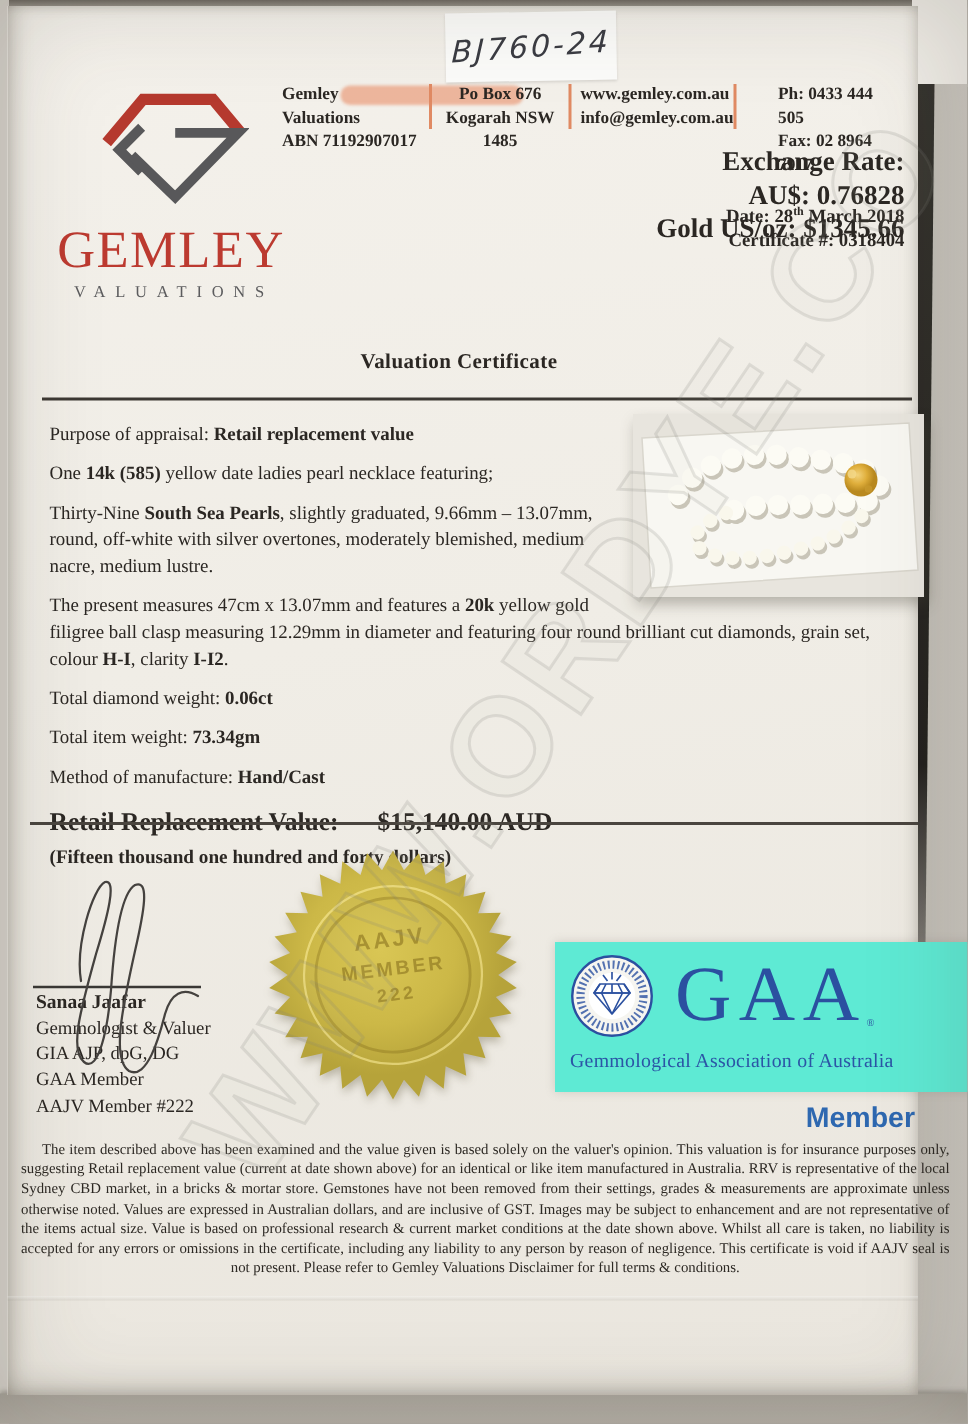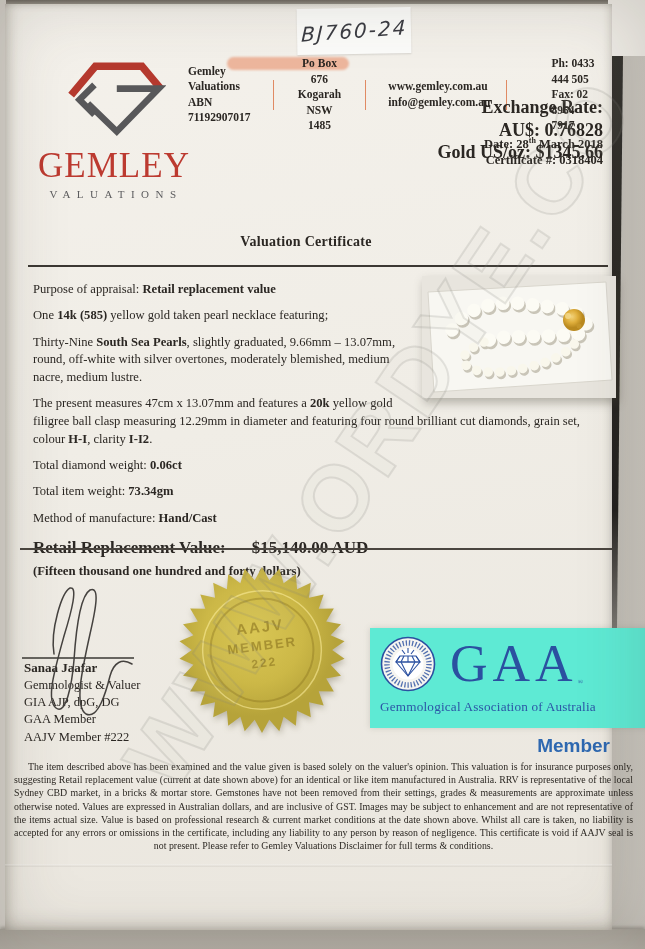--- a/index.html
+++ b/index.html
@@ -33,22 +33,22 @@
              color:rgba(190,188,184,.05);-webkit-text-stroke:2px rgba(128,126,122,.18);}
   
   .sticker{position:absolute;left:297px;top:8px;width:114px;height:46px;background:#fcfcfa;
            box-shadow:0 1px 2px rgba(0,0,0,.12);transform:rotate(-1deg);
            display:flex;align-items:center;justify-content:center;}
   .hand{font-family:"DejaVu Sans",sans-serif;font-style:italic;font-size:20px;color:#3b3c43;
         letter-spacing:2px;transform:rotate(-3deg) skewX(-6deg);}
   .orange-mark{position:absolute;left:227px;top:57px;width:122px;height:13px;border-radius:7px;
                background:rgba(232,124,80,.5);filter:blur(1px);}
   
-  .hdr{position:absolute;left:188px;top:54px;width:418px;display:flex;align-items:center;
-       font-weight:bold;font-size:11.5px;line-height:1.35;gap:16px;}
+  .hdr{position:absolute;left:188px;top:54px;width:418px;display:flex;align-items:flex-start;
+       font-weight:bold;font-size:11.5px;line-height:1.35;}
   .hdr-col{padding:2px 6px 0 6px;}
   .hdr-col.c1{width:110px;text-align:left;padding-left:0;}
   .hdr-col.c2{width:102px;text-align:center;}
   .hdr-col.c3{width:108px;text-align:center;}
   .hdr-col.c4{width:104px;text-align:left;margin-left:22px;}
   .hdr-div{width:2px;background:#e08a63;margin-top:2px;height:30px;}
   .xrate{position:absolute;left:400px;top:96px;width:203px;text-align:right;
          font-weight:bold;font-size:18px;line-height:1.26;}
   .meta{position:absolute;left:400px;top:136px;width:203px;text-align:right;
         font-weight:bold;font-size:12.5px;line-height:1.3;}
@@ -181,21 +181,21 @@
           <path d="M62 66 C42 74 34 86 50 93 C70 100 98 94 118 88 C134 83 146 76 154 66" fill="none" stroke="#c9c5b8" stroke-width="9.5" stroke-linecap="round" stroke-dasharray="0.1 11.5"></path>
         </g>
         <path d="M30 54 C42 32 74 24 104 28 C134 32 160 32 164 48 C167 62 148 58 126 60 C100 62 80 58 62 66" fill="none" stroke="#fcfbf4" stroke-width="13.5" stroke-linecap="round" stroke-dasharray="0.1 14.8"></path>
         <path d="M62 66 C42 74 34 86 50 93 C70 100 98 94 118 88 C134 83 146 76 154 66" fill="none" stroke="#f9f7ec" stroke-width="9.5" stroke-linecap="round" stroke-dasharray="0.1 11.5"></path>
         <circle cx="152" cy="44" r="11" fill="url(#gclasp)"></circle>
         <circle cx="146" cy="40" r="3" fill="#f4d98c" opacity=".8"></circle>
         <circle cx="157" cy="50" r="2.5" fill="#c89a2e" opacity=".8"></circle>
       </svg>
     </div>
     <p><span>Purpose of appraisal: </span><span class="b">Retail replacement value</span></p>
-    <p><span>One </span><span class="b">14k (585)</span><span> yellow gold taken pearl necklace featuring;</span></p>
+    <p><span>One </span><span class="b">14k (585)</span><span> yellow date ladies pearl necklace featuring;</span></p>
     <p><span>Thirty-Nine </span><span class="b">South Sea Pearls</span><span>, slightly graduated, 9.66mm – 13.07mm, round, off-white with silver overtones, moderately blemished, medium nacre, medium lustre.</span></p>
     <p><span>The present measures 47cm x 13.07mm and features a </span><span class="b">20k</span><span> yellow gold filigree ball clasp measuring 12.29mm in diameter and featuring four round brilliant cut diamonds, grain set, colour </span><span class="b">H-I</span><span>, clarity </span><span class="b">I-I2</span><span>.</span></p>
     <p><span>Total diamond weight: </span><span class="b">0.06ct</span></p>
     <p><span>Total item weight: </span><span class="b">73.34gm</span></p>
     <p><span>Method of manufacture: </span><span class="b">Hand/Cast</span></p>
     <div class="val-line">
       <span>Retail Replacement Value:</span><span class="val-amount">$15,140.00 AUD</span>
     </div>
     <div class="val-words">(Fifteen thousand one hundred and forty dollars)</div>
   </div>

